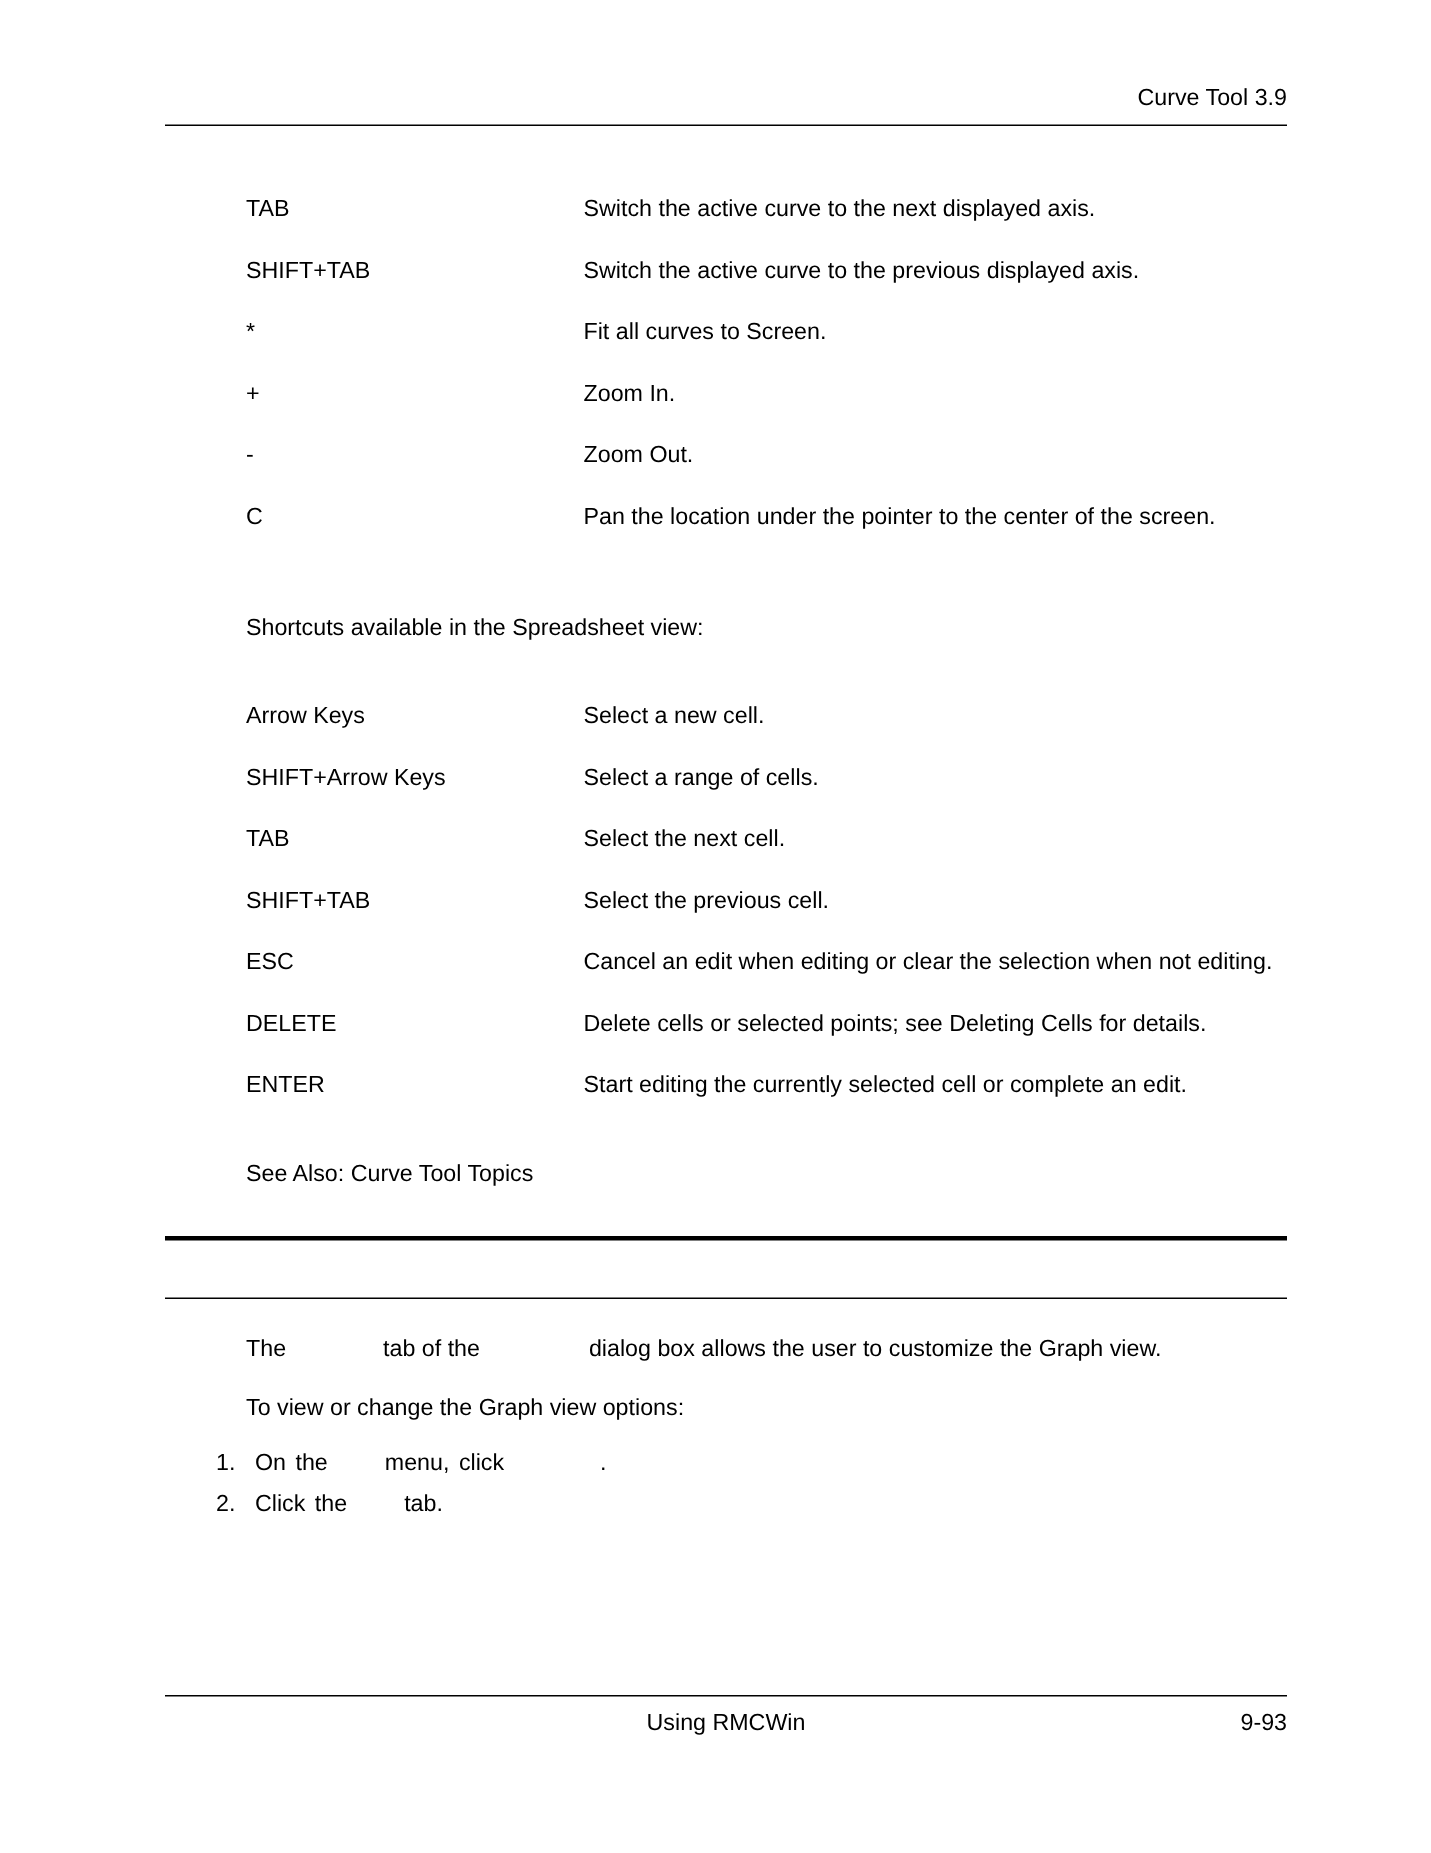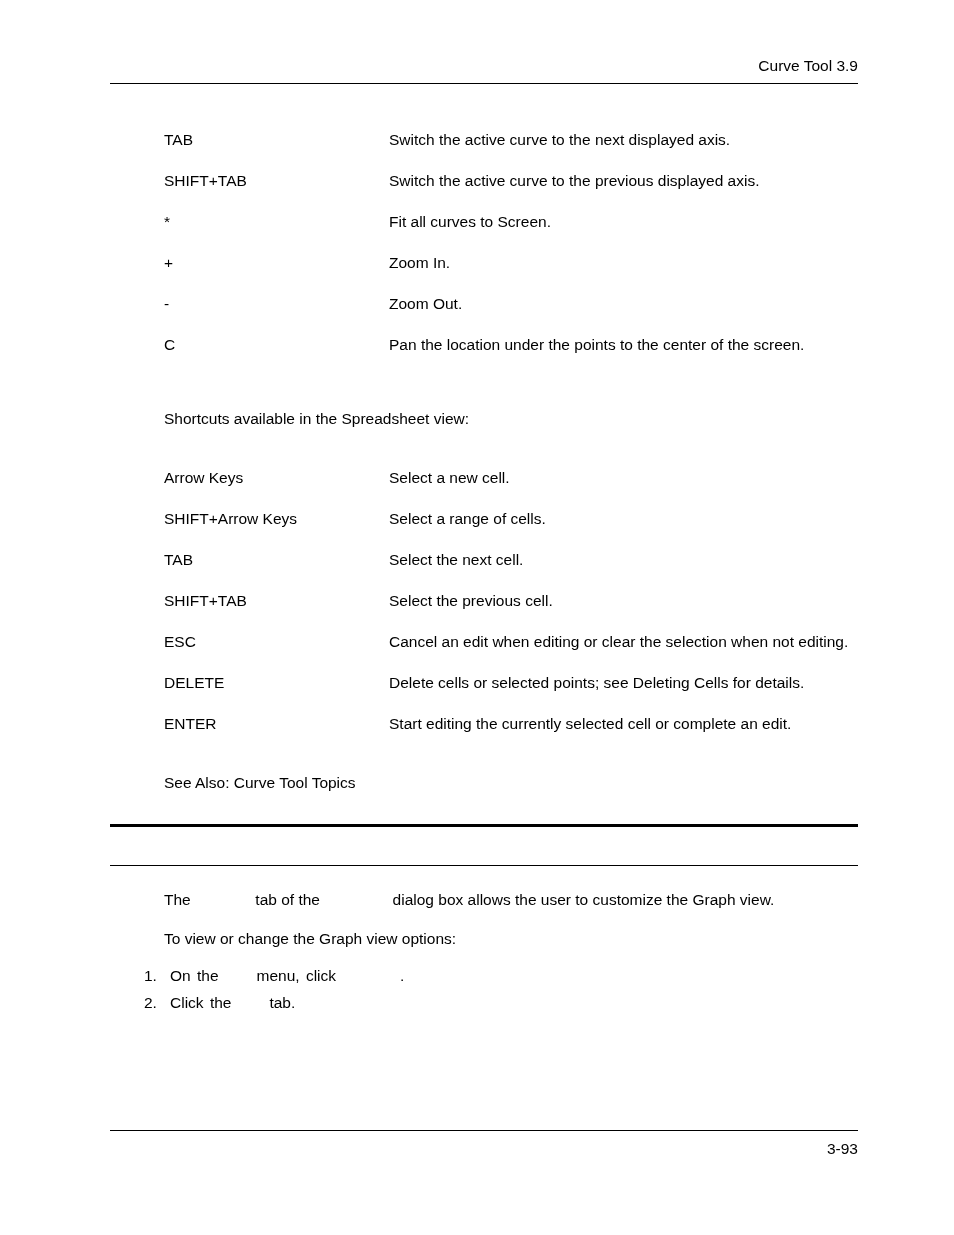--- a/index.html
+++ b/index.html
@@ -119,21 +119,21 @@
           <tr>
             <td class="keycol">+</td>
             <td>Zoom In.</td>
           </tr>
           <tr>
             <td class="keycol">-</td>
             <td>Zoom Out.</td>
           </tr>
           <tr>
             <td class="keycol">C</td>
-            <td>Pan the location under the points to the center of the screen.</td>
+            <td>Pan the location under the pointer to the center of the screen.</td>
           </tr>
         </tbody>
     </table>
 
     <div class="para">Shortcuts available in the Spreadsheet view:</div>
 
     <table class="shortcuts" style="margin-top:20px;">
       <tbody id="spreadsheet-shortcuts-body">
           <tr>
             <td class="keycol">Arrow Keys</td>
@@ -192,16 +192,17 @@
         <div class="step-num">1.</div>
         <div class="step-body"><span>On the</span><span class="gap-small"></span><span>menu, click</span><span class="gap-large"></span><span>.</span></div>
       </div>
       <div class="step-row">
         <div class="step-num">2.</div>
         <div class="step-body"><span>Click the</span><span class="gap-small"></span><span>tab.</span></div>
       </div>
     </div>
 
   <div class="footer">
-    <div class="right">3-93</div>
+    <div class="center">Using RMCWin</div>
+    <div class="right">9-93</div>
   </div>
 
 </div>
 
 </body></html>

